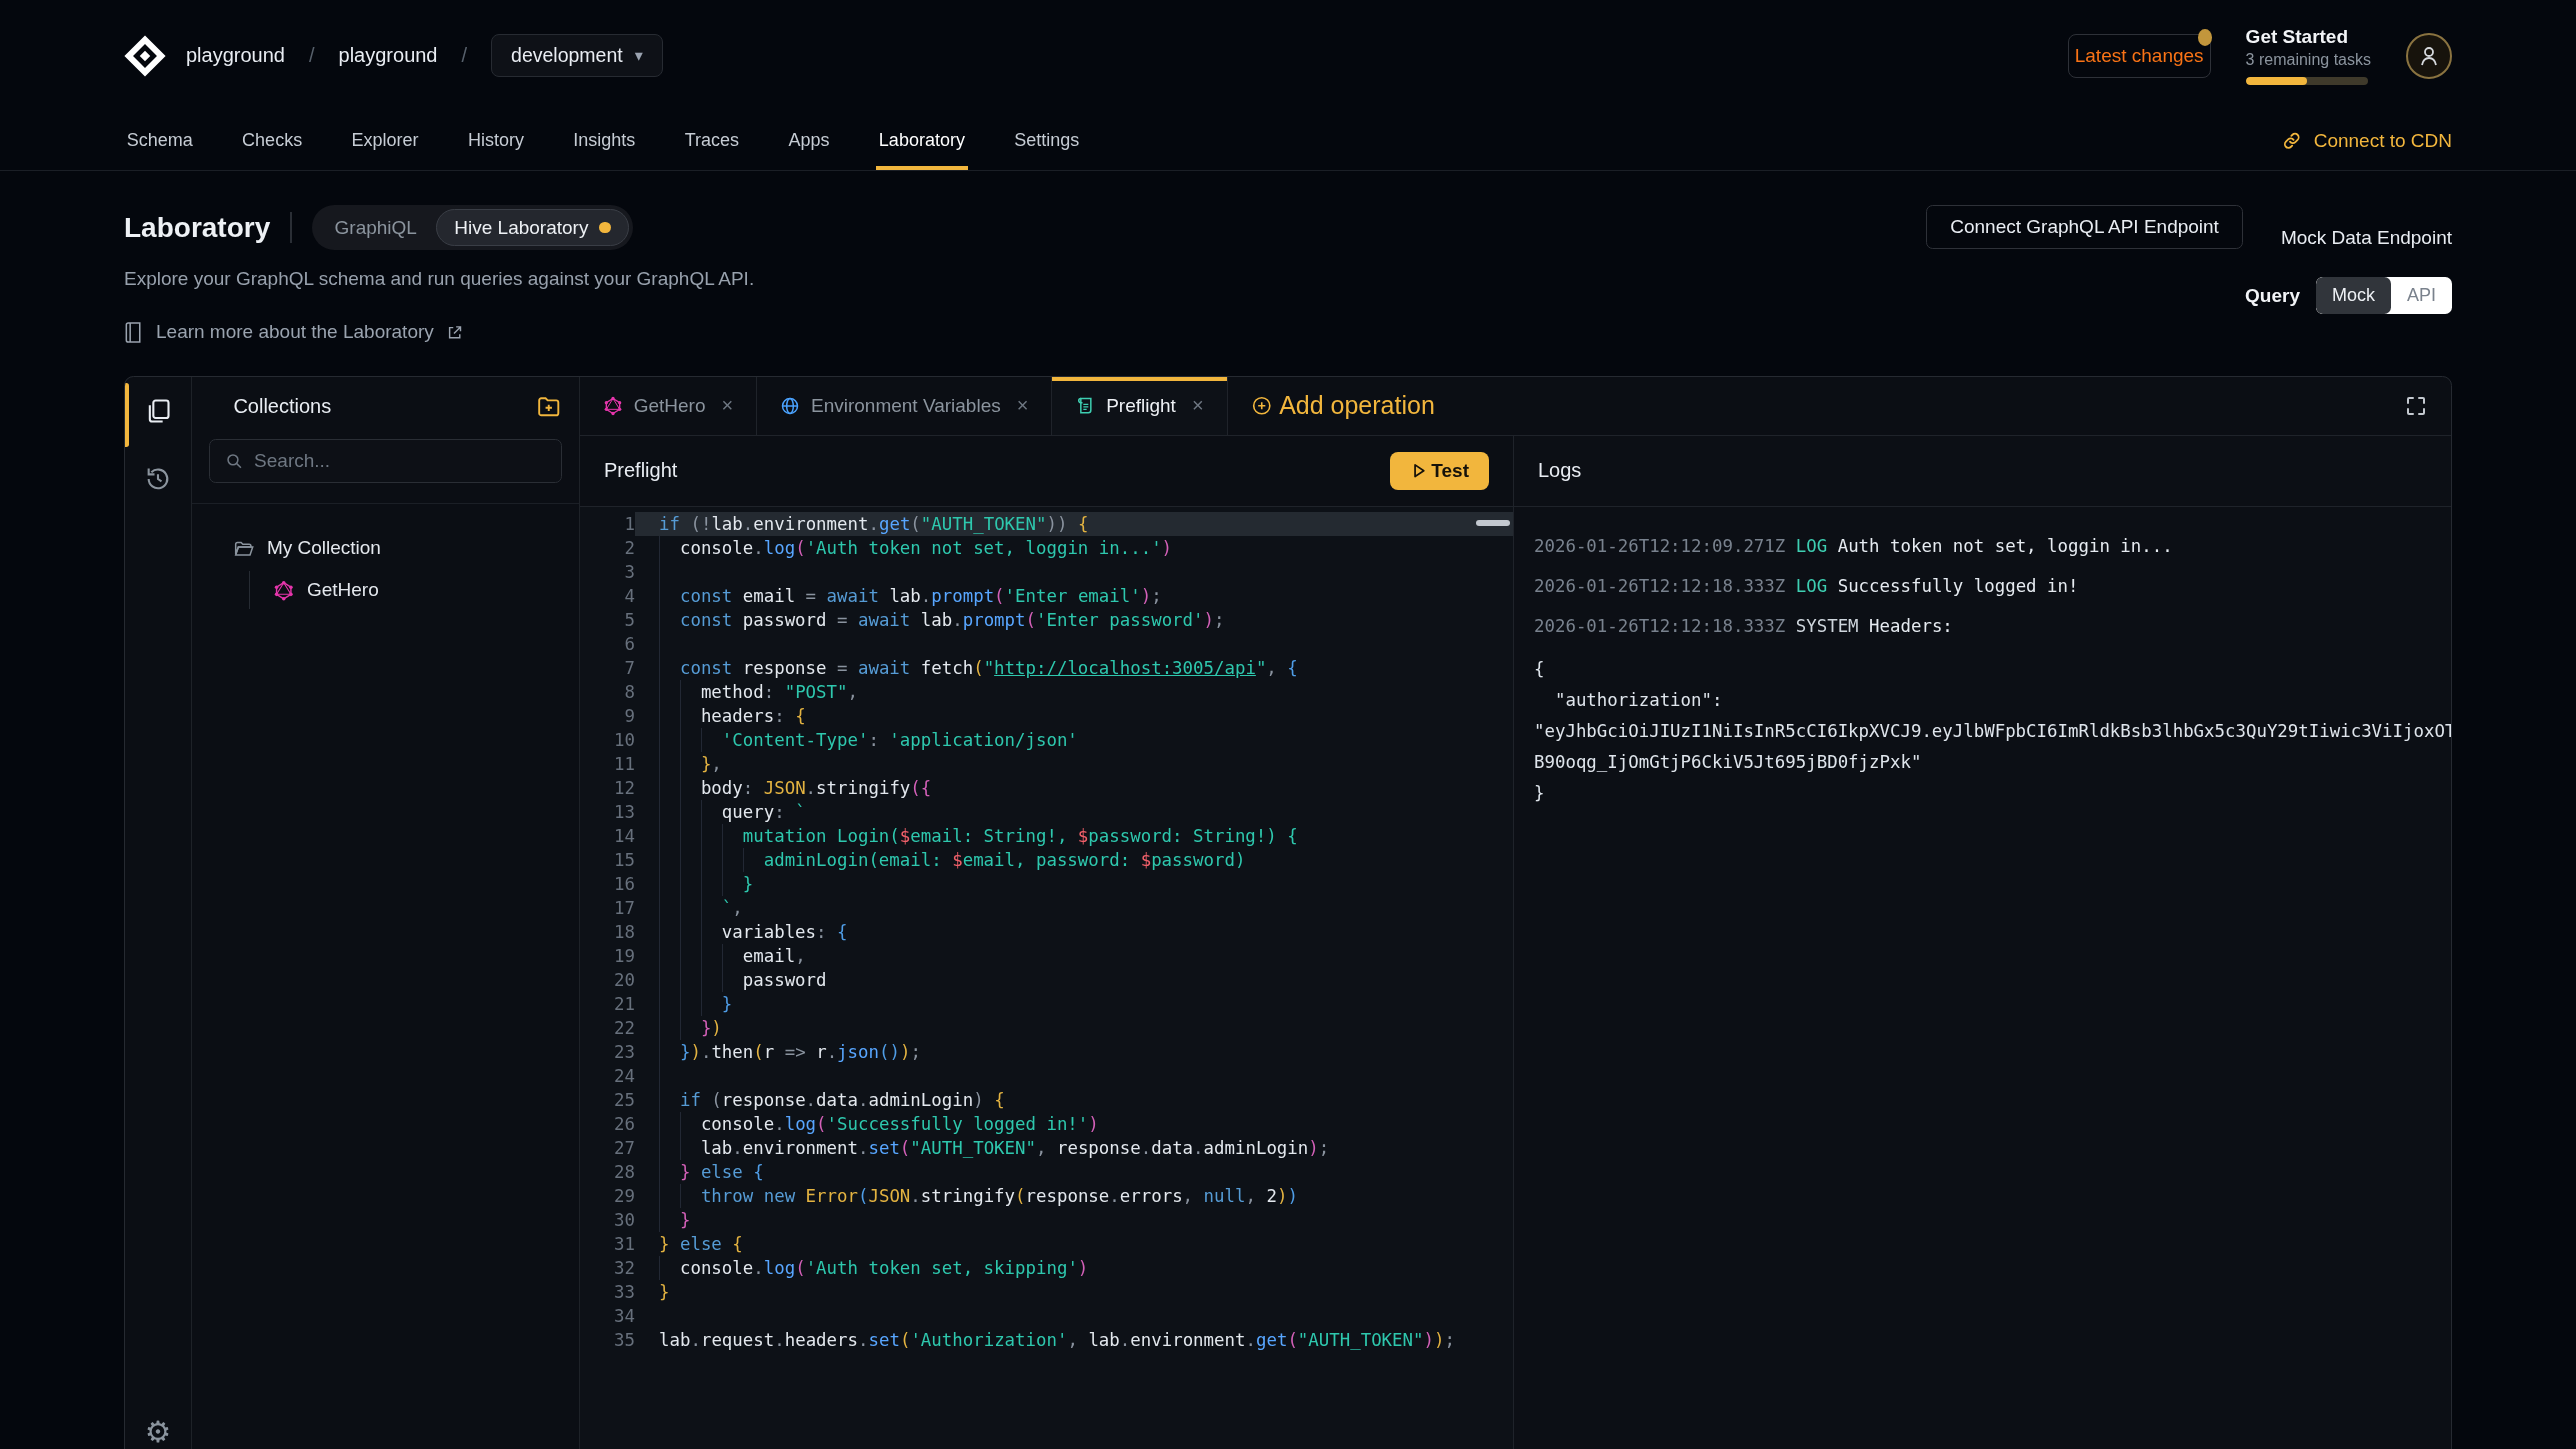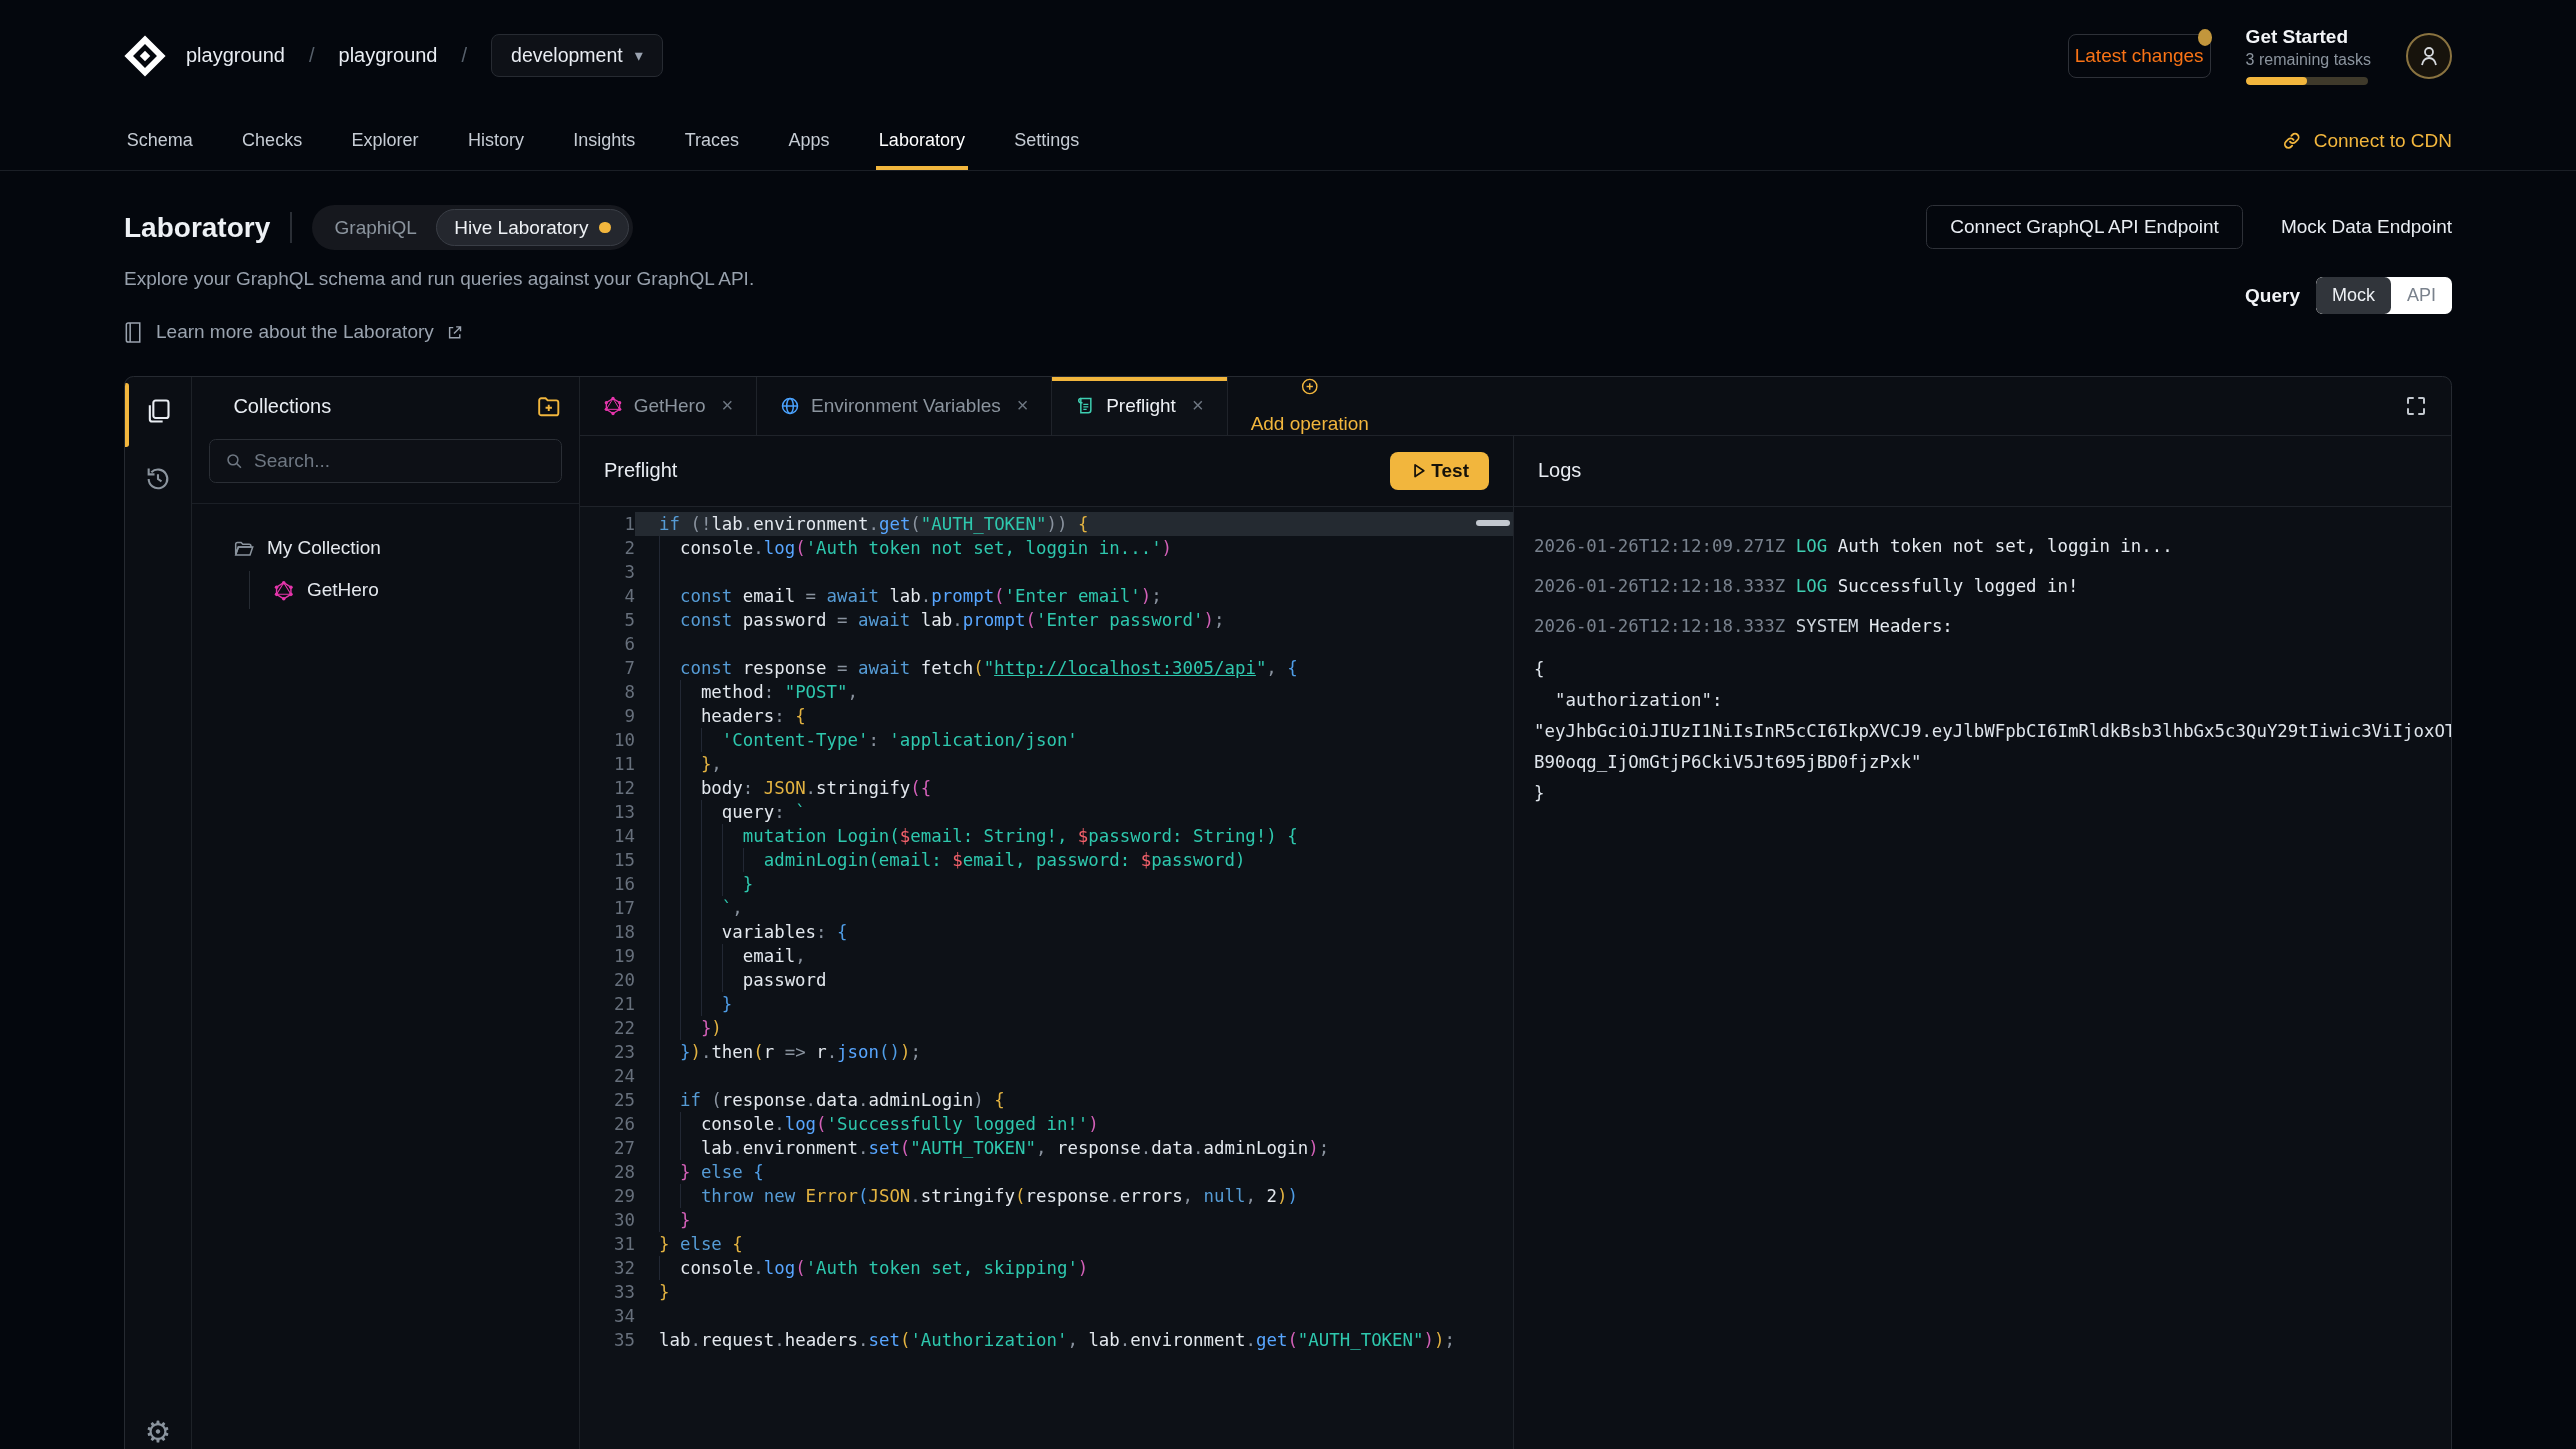--- a/index.html
+++ b/index.html
@@ -43,21 +43,21 @@
   .ph-title { font-size:28px; font-weight:bold; color:#eef1f5; }
   .ph-div { width:1.3px; height:31px; background:#2a2e35; }
   .pillgrp { display:inline-flex; align-items:center; background:#16181e; border-radius:670px; padding:4px; }
   .pill-ghost { font-size:19px; color:#8b949e; padding:6.7px 19px; cursor:pointer; }
   .pill-active { display:flex; align-items:center; gap:10.7px; font-size:19px; color:#eef1f5;
                  background:#24272e; border:1.3px solid #3a3e46; border-radius:670px; padding:6.7px 17.4px; cursor:pointer; }
   .dot-amber { width:11.4px; height:11.4px; border-radius:50%; background:#f2b63d; }
   .ph-sub { margin-top:17.4px; font-size:19px; color:#98a1ad; }
   .learn { margin-top:31px; display:flex; align-items:center; gap:12px; font-size:19px; color:#9aa3af; cursor:pointer; }
   .ph-right { display:flex; flex-direction:column; align-items:flex-end; }
-  .ph-actions { display:flex; align-items:center; gap:38px; }
+  .ph-actions { display:flex; align-items:flex-end; gap:38px; }
   .btn-outline { height:44px; border:1.3px solid #2e3138; border-radius:6.7px; background:transparent;
                  color:#e9edf3; font-size:19px; padding:0 23px; cursor:pointer; }
   .btn-ghost { background:none; border:none; color:#e9edf3; font-size:19px; cursor:pointer; }
   .mode-row { margin-top:28px; display:flex; align-items:center; gap:16px; }
   .mode-label { font-size:19px; font-weight:bold; color:#f2f4f7; }
   .seg { display:flex; background:#ffffff; border-radius:6.7px; overflow:hidden; }
   .seg-item { font-size:18px; padding:8px 16px; color:#7a828d; cursor:pointer; }
   .seg-item.active { background:#31353b; color:#eef1f5; border-radius:6.7px; }
 
   
@@ -85,21 +85,21 @@
               cursor:pointer; padding-left:24px; }
   .tree-kids { margin-left:40px; border-left:1.3px solid #262b33; padding-left:23px; margin-top:4px; }
   .tree-kids .tree-row { padding-left:0; }
 
   .main { flex:1; display:flex; flex-direction:column; min-width:0; }
   .tabsbar { height:59px; border-bottom:1.3px solid #1f232a; display:flex; align-items:stretch; }
   .tab { display:flex; align-items:center; gap:10.7px; padding:0 23px; font-size:19px; color:#8b949e;
          border-right:1.3px solid #1f232a; cursor:pointer; }
   .tab .x { color:#6e7782; font-size:20px; margin-left:5.4px; cursor:pointer; }
   .tab.active { background:#0d1117; color:#eef1f5; box-shadow:inset 0 4px 0 #f2b63d; }
-  .addop { display:flex; align-items:center; gap:17px; padding:0 23px; color:#f2b63d; font-size:19px; cursor:pointer;flex-direction:column; }
+  .addop { display:flex; align-items:center; gap:7px; padding:0 23px; color:#f2b63d; font-size:25px; cursor:pointer; }
   .tabspacer { flex:1; }
   .expand { display:flex; align-items:center; padding:0 23px; cursor:pointer; }
 
   .workrow { flex:1; display:flex; min-height:0; }
   .edcol { width:934px; display:flex; flex-direction:column; border-right:1.3px solid #1f232a; min-width:0; }
   .subhd { height:71px; border-bottom:1.3px solid #1f232a; display:flex; align-items:center;
            justify-content:space-between; padding:0 24px; flex:none; }
   .subhd-title { font-size:20px; color:#e9edf3; }
   .test-btn { display:flex; align-items:center; gap:4px; background:#f2b63d; color:#16120a; font-weight:bold;
               font-size:19px; border:none; border-radius:8px; height:38px; padding:0 20px; cursor:pointer; }

